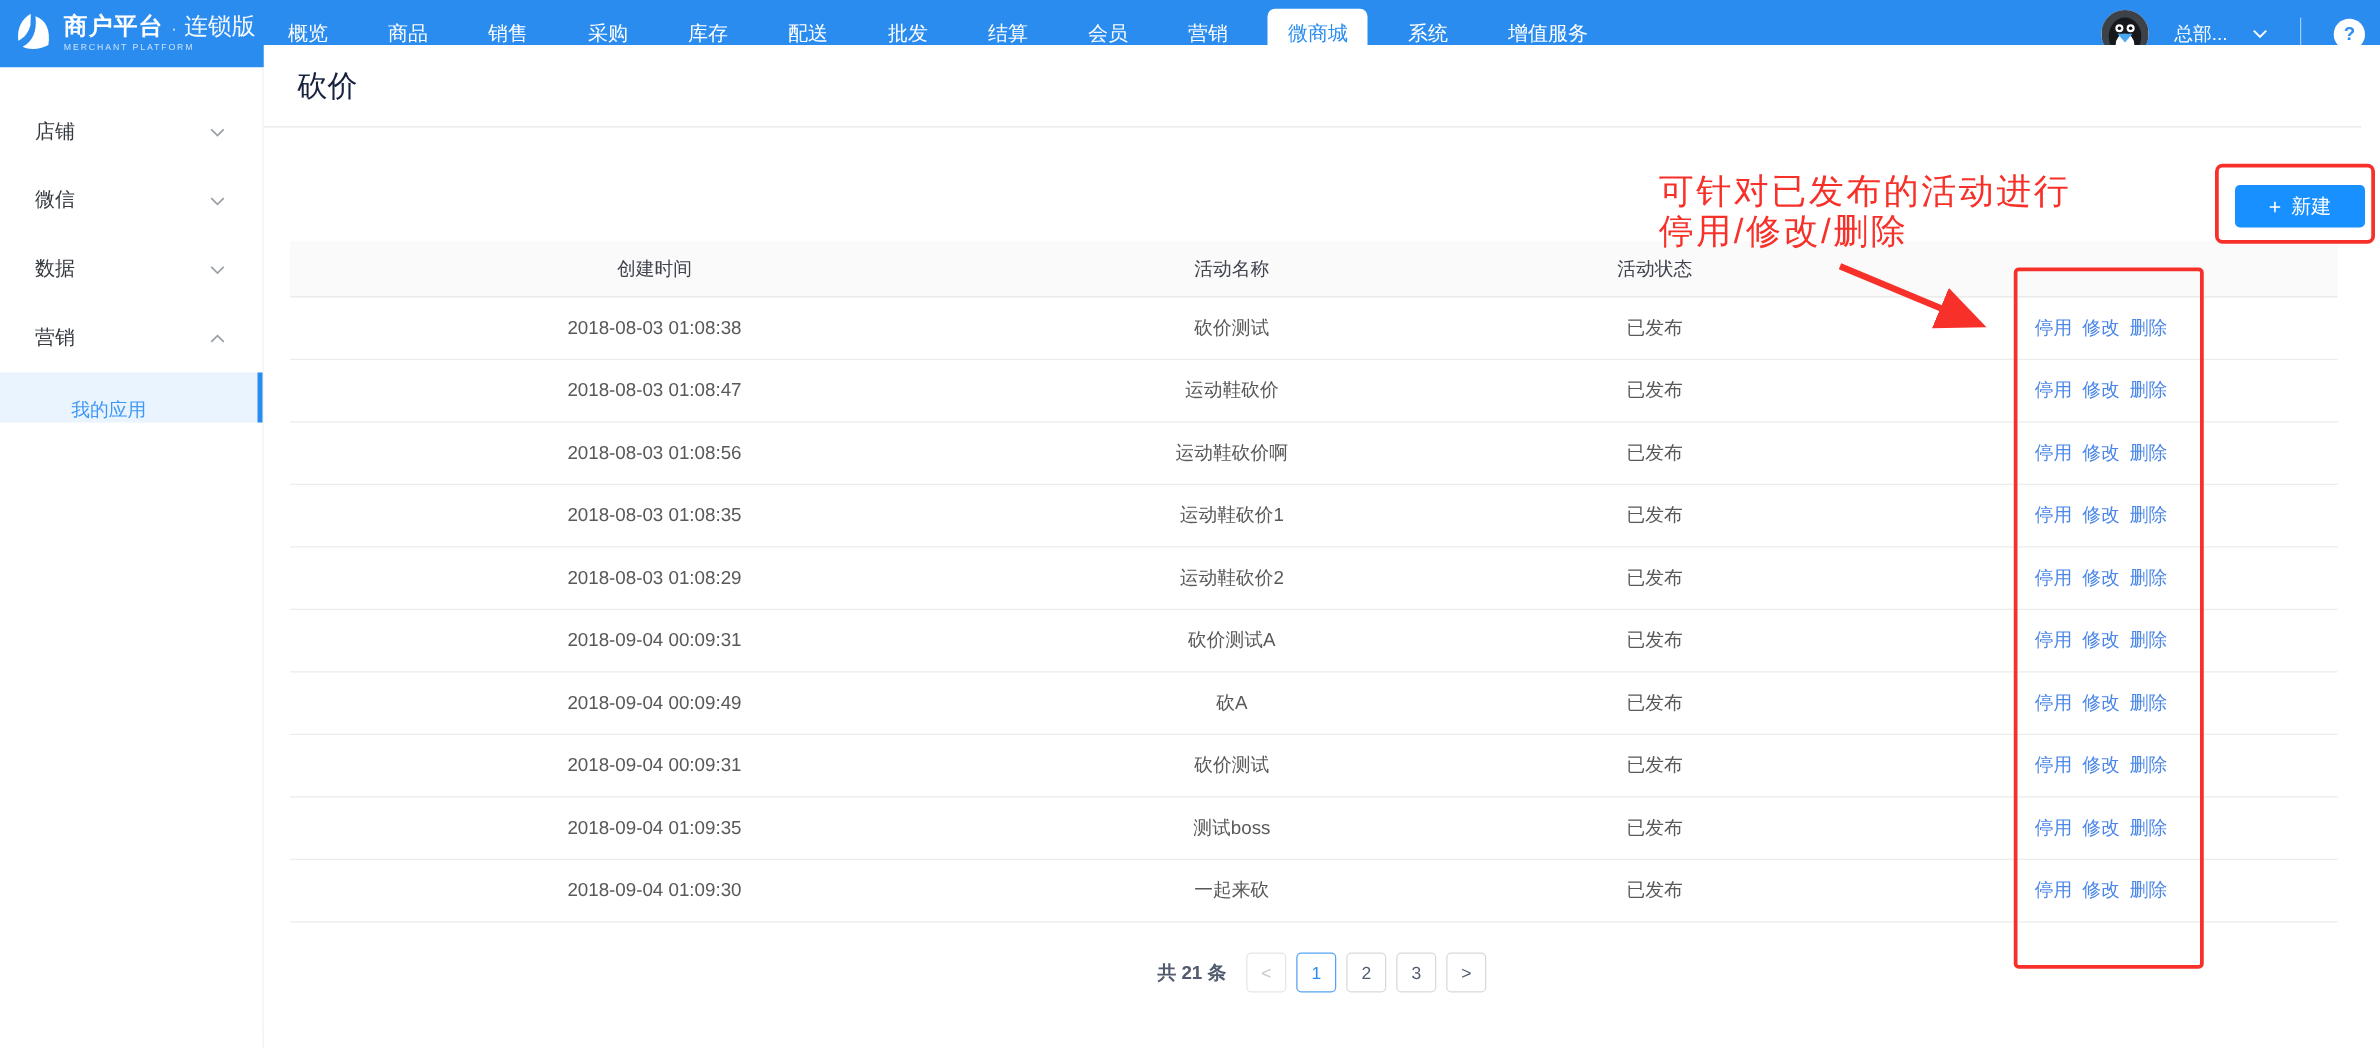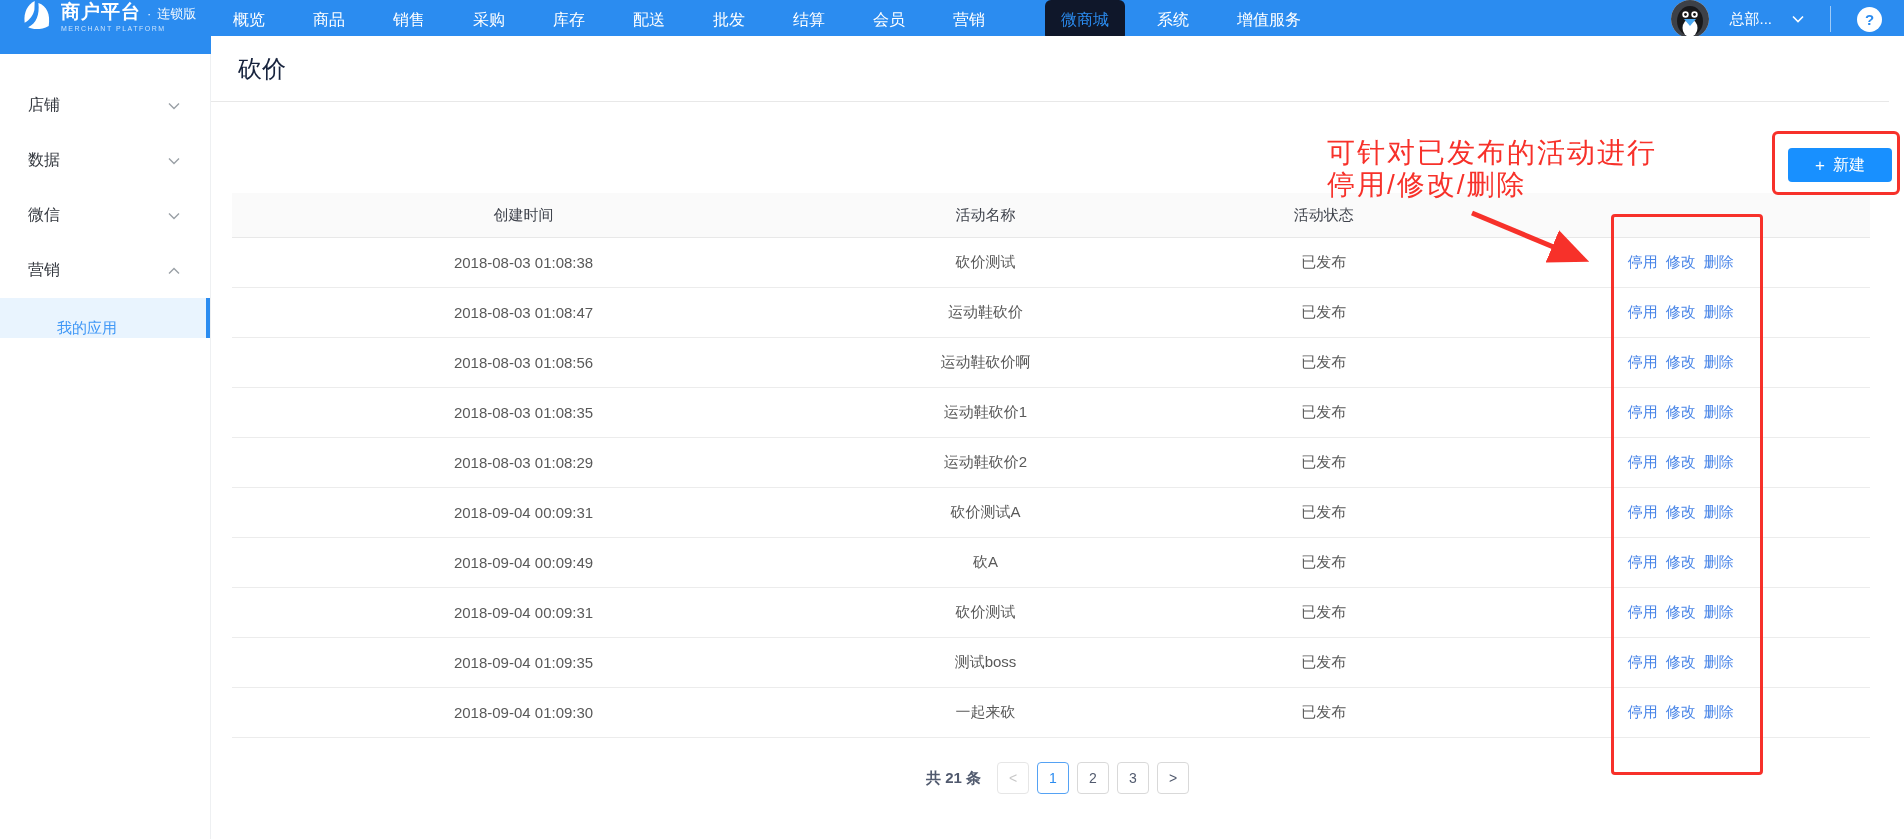--- a/index.html
+++ b/index.html
@@ -12,32 +12,32 @@
     --table-header-bg:#fafafa;
     --border-gray:#e8e8e8;
   }
   *{margin:0;padding:0;box-sizing:border-box;}
   html,body{background:#fff;}
   body{font-family:"Liberation Sans","DejaVu Sans",sans-serif;}
   .app{position:relative;width:1904px;height:839px;overflow:hidden;background:#fff;}
 
   
   .topnav{position:absolute;left:0;top:0;width:1904px;height:54px;background:var(--accent);
-    display:flex;align-items:flex-start;padding:0 22px;color:#fff;}
+    display:flex;align-items:center;padding:0 12px;color:#fff;}
   .brand{display:flex;align-items:center;gap:9px;min-width:185px;}
   .brand-logo{width:30px;height:34px;flex:0 0 auto;}
   .brand-txt{display:flex;flex-direction:column;line-height:1;}
   .brand-line{display:flex;align-items:baseline;gap:6px;}
   .brand-title{font-size:19px;font-weight:bold;letter-spacing:1px;}
   .brand-dot{font-size:13px;opacity:.9;}
-  .brand-edition{font-size:13px;opacity:.95;}
+  .brand-edition{font-size:19px;opacity:.95;}
   .brand-sub{font-size:7px;letter-spacing:1.5px;opacity:.75;margin-top:4px;}
   .nav-menu{display:flex;align-items:center;list-style:none;margin-left:10px;gap:16px;}
   .nav-item{font-size:16px;color:#fff;padding:10px 16px;border-radius:6px;cursor:pointer;white-space:nowrap;}
-  .nav-item.active{background:#0f172a;color:var(--accent);margin-left:28px;}
+  .nav-item.active{background:#ffffff;color:var(--accent);}
   .nav-right{margin-left:auto;display:flex;align-items:center;gap:20px;}
   .avatar{width:38px;height:38px;border-radius:50%;overflow:hidden;background:#dfeefd;cursor:pointer;flex:0 0 auto;}
   .user-name{font-size:15px;color:#fff;cursor:pointer;}
   .nav-divider{width:1px;height:26px;background:rgba(255,255,255,.55);margin:0 6px;}
   .help-btn{width:25px;height:25px;border-radius:50%;background:#fff;color:var(--accent);
     display:flex;align-items:center;justify-content:center;font-size:15px;font-weight:bold;cursor:pointer;}
   .chev{display:inline-block;}
 
   
   .sidebar{position:absolute;left:0;top:54px;width:211px;height:809px;background:#fff;
@@ -150,27 +150,27 @@
   </header>
 
   <aside class="sidebar">
     <div class="side-group">
       <span>店铺</span>
       <svg width="12" height="8" viewBox="0 0 12 8">
           <polyline points="1,1.5 6,6.5 11,1.5" fill="none" stroke="#9aa0a6" stroke-width="1.4"></polyline>
         </svg>
     </div>
     <div class="side-group">
-      <span>数据</span>
+      <span>微信</span>
       <svg width="12" height="8" viewBox="0 0 12 8">
           <polyline points="1,1.5 6,6.5 11,1.5" fill="none" stroke="#9aa0a6" stroke-width="1.4"></polyline>
         </svg>
     </div>
     <div class="side-group">
-      <span>微信</span>
+      <span>数据</span>
       <svg width="12" height="8" viewBox="0 0 12 8">
           <polyline points="1,1.5 6,6.5 11,1.5" fill="none" stroke="#9aa0a6" stroke-width="1.4"></polyline>
         </svg>
     </div>
     <div class="side-group">
       <span>营销</span>
       <svg width="12" height="8" viewBox="0 0 12 8">
           <polyline points="1,6.5 6,1.5 11,6.5" fill="none" stroke="#9aa0a6" stroke-width="1.4"></polyline>
         </svg>
     </div>

